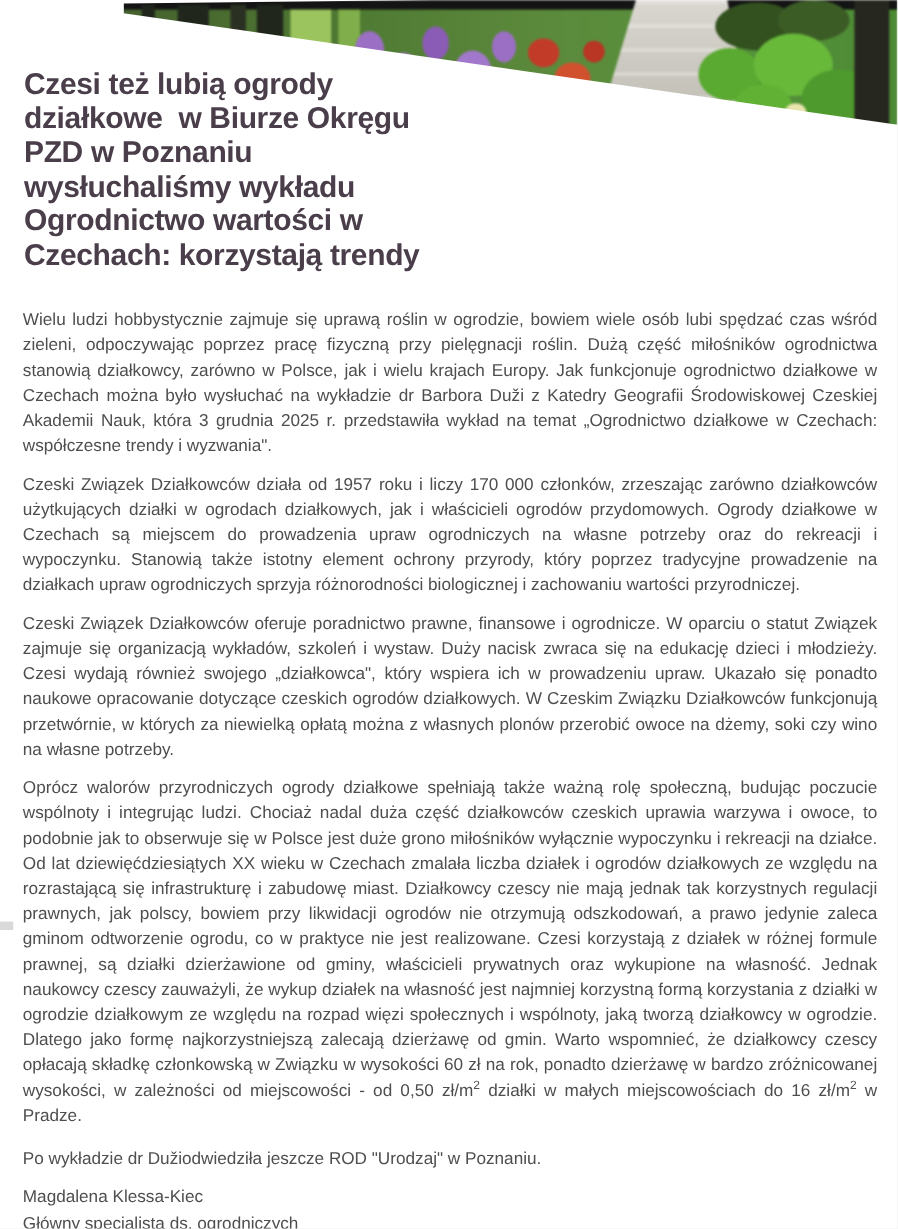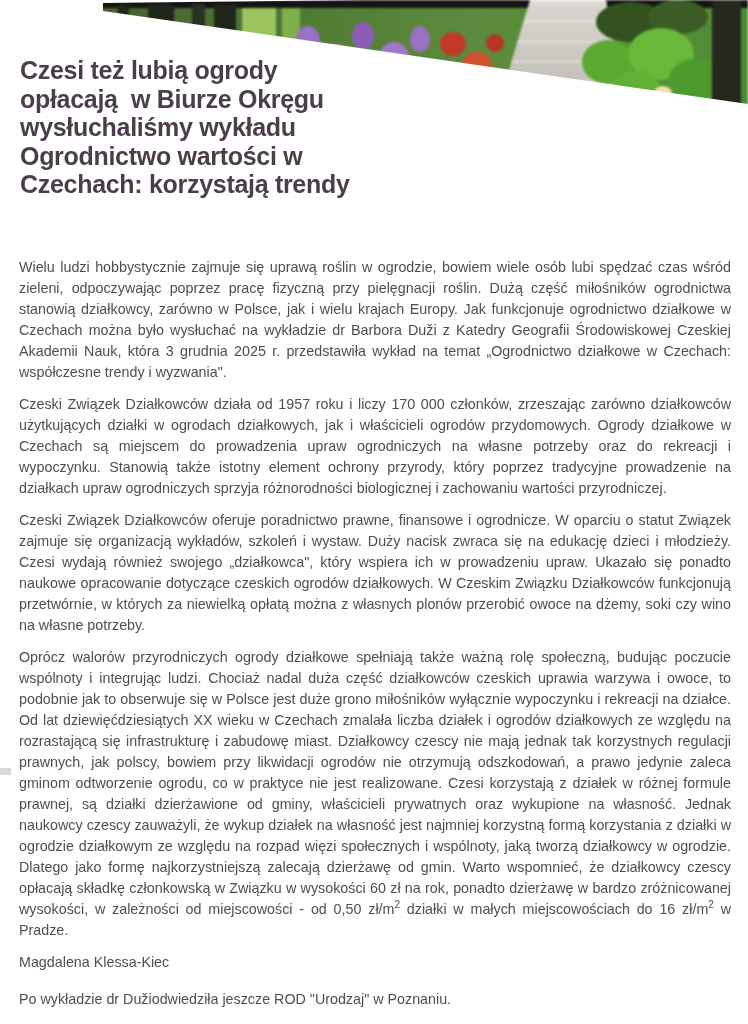--- a/index.html
+++ b/index.html
@@ -92,31 +92,32 @@
       <div class="el blob" style="left:668px;top:58px;width:62px;height:48px;background:#4e9a2c;"></div>
       <div class="el blob" style="left:612px;top:70px;width:48px;height:38px;background:#61b135;"></div>
       <div class="el blob" style="left:654px;top:86px;width:18px;height:14px;background:#e9e3ad;"></div>
 
       <div class="el rpost"></div>
     </div>
   </div>
 
   <div class="title">
     <div>Czesi też lubią ogrody</div>
-    <div>opłacają  w Biurze Okręgu</div>
+    <div>działkowe  w Biurze Okręgu</div>
+    <div>PZD w Poznaniu</div>
     <div>wysłuchaliśmy wykładu</div>
     <div>Ogrodnictwo wartości w</div>
     <div>Czechach: korzystają trendy</div>
   </div>
 
   <div class="content">
     <p>Wielu ludzi hobbystycznie zajmuje się uprawą roślin w ogrodzie, bowiem wiele osób lubi spędzać czas wśród zieleni, odpoczywając poprzez pracę fizyczną przy pielęgnacji roślin. Dużą część miłośników ogrodnictwa stanowią działkowcy, zarówno w Polsce, jak i wielu krajach Europy. Jak funkcjonuje ogrodnictwo działkowe w Czechach można było wysłuchać na wykładzie dr Barbora Duži z Katedry Geografii Środowiskowej Czeskiej Akademii Nauk, która 3 grudnia 2025 r. przedstawiła wykład na temat „Ogrodnictwo działkowe w Czechach: współczesne trendy i wyzwania".</p>
     <p>Czeski Związek Działkowców działa od 1957 roku i liczy 170 000 członków, zrzeszając zarówno działkowców użytkujących działki w ogrodach działkowych, jak i właścicieli ogrodów przydomowych. Ogrody działkowe w Czechach są miejscem do prowadzenia upraw ogrodniczych na własne potrzeby oraz do rekreacji i wypoczynku. Stanowią także istotny element ochrony przyrody, który poprzez tradycyjne prowadzenie na działkach upraw ogrodniczych sprzyja różnorodności biologicznej i zachowaniu wartości przyrodniczej.</p>
     <p>Czeski Związek Działkowców oferuje poradnictwo prawne, finansowe i ogrodnicze. W oparciu o statut Związek zajmuje się organizacją wykładów, szkoleń i wystaw. Duży nacisk zwraca się na edukację dzieci i młodzieży. Czesi wydają również swojego „działkowca", który wspiera ich w prowadzeniu upraw. Ukazało się ponadto naukowe opracowanie dotyczące czeskich ogrodów działkowych. W Czeskim Związku Działkowców funkcjonują przetwórnie, w których za niewielką opłatą można z własnych plonów przerobić owoce na dżemy, soki czy wino na własne potrzeby.</p>
     <p><span>Oprócz walorów przyrodniczych ogrody działkowe spełniają także ważną rolę społeczną, budując poczucie wspólnoty i integrując ludzi. Chociaż nadal duża część działkowców czeskich uprawia warzywa i owoce, to podobnie jak to obserwuje się w Polsce jest duże grono miłośników wyłącznie wypoczynku i rekreacji na działce. Od lat dziewięćdziesiątych XX wieku w Czechach zmalała liczba działek i ogrodów działkowych ze względu na rozrastającą się infrastrukturę i zabudowę miast. Działkowcy czescy nie mają jednak tak korzystnych regulacji prawnych, jak polscy, bowiem przy likwidacji ogrodów nie otrzymują odszkodowań, a prawo jedynie zaleca gminom odtworzenie ogrodu, co w praktyce nie jest realizowane. Czesi korzystają z działek w różnej formule prawnej, są działki dzierżawione od gminy, właścicieli prywatnych oraz wykupione na własność. Jednak naukowcy czescy zauważyli, że wykup działek na własność jest najmniej korzystną formą korzystania z działki w ogrodzie działkowym ze względu na rozpad więzi społecznych i wspólnoty, jaką tworzą działkowcy w ogrodzie. Dlatego jako formę najkorzystniejszą zalecają dzierżawę od gmin. Warto wspomnieć, że działkowcy czescy opłacają składkę członkowską w Związku w wysokości 60 zł na rok, ponadto dzierżawę w bardzo zróżnicowanej wysokości, w zależności od miejscowości - od 0,50 zł/m</span><sup>2</sup><span> działki w małych miejscowościach do 16 zł/m</span><sup>2</sup><span> w Pradze.</span></p>
+    <p class="noj closing">Po wykładzie dr Dužiodwiedziła jeszcze ROD "Urodzaj" w Poznaniu.</p>
     <p class="noj sig">Magdalena Klessa-Kiec</p>
-    <p class="noj closing">Po wykładzie dr Dužiodwiedziła jeszcze ROD "Urodzaj" w Poznaniu.</p>
     <p class="noj sig">Główny specjalista ds. ogrodniczych</p>
 
   </div>
 
   <div class="artifact"></div>
 </div>
 
 </body></html>

